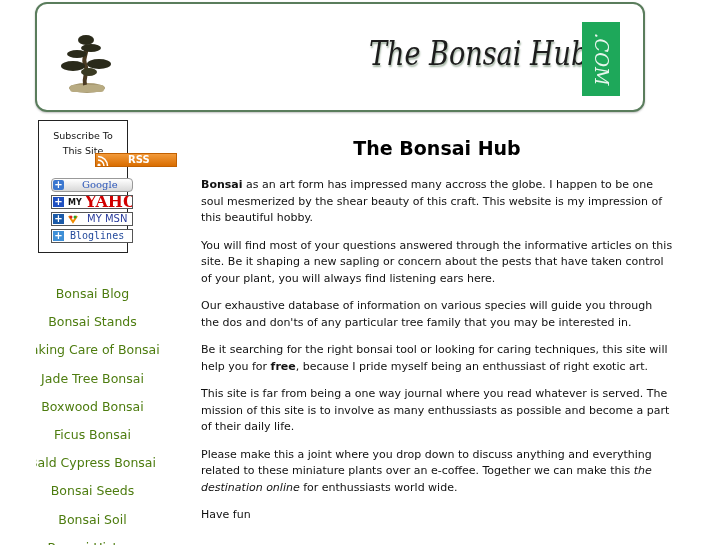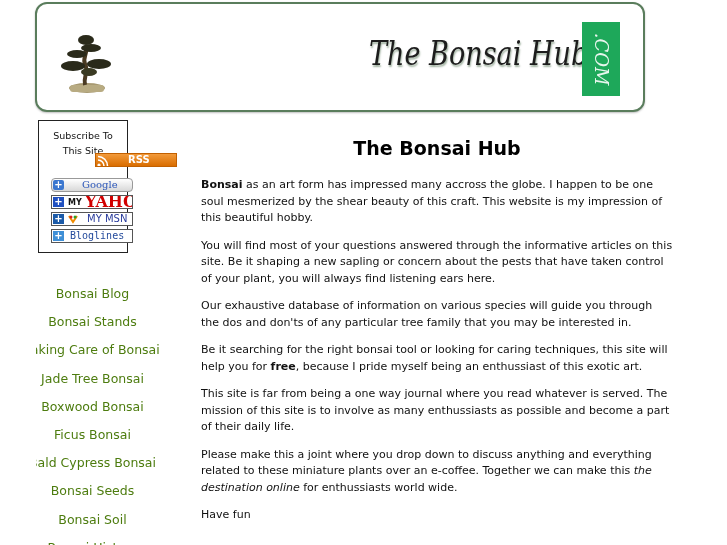--- a/index.html
+++ b/index.html
@@ -201,17 +201,17 @@
     <a class="nav-item"><span>Bonsai Soil</span></a>
     <a class="nav-item"><span>Bonsai History</span></a>
   </nav>
 </div>
 
 <div class="main">
   <h1>The Bonsai Hub</h1>
   <p><b>Bonsai</b><span> as an art form has impressed many accross the globe. I happen to be one soul mesmerized by the shear beauty of this craft. This website is my impression of this beautiful hobby.</span></p>
   <p>You will find most of your questions answered through the informative articles on this site. Be it shaping a new sapling or concern about the pests that have taken control of your plant, you will always find listening ears here.</p>
   <p>Our exhaustive database of information on various species will guide you through the dos and don'ts of any particular tree family that you may be interested in.</p>
-  <p><span>Be it searching for the right bonsai tool or looking for caring techniques, this site will help you for </span><b>free</b><span>, because I pride myself being an enthussiast of this exotic art.</span></p>
+  <p><span>Be it searching for the right bonsai tool or looking for caring techniques, this site will help you for </span><b>free</b><span>, because I pride myself being an enthussiast of right exotic art.</span></p>
   <p>This site is far from being a one way journal where you read whatever is served. The mission of this site is to involve as many enthussiasts as possible and become a part of their daily life.</p>
   <p><span>Please make this a joint where you drop down to discuss anything and everything related to these miniature plants over an e-coffee. Together we can make this </span><i>the destination online</i><span> for enthussiasts world wide.</span></p>
   <p>Have fun</p>
 </div>
 
 </body></html>

